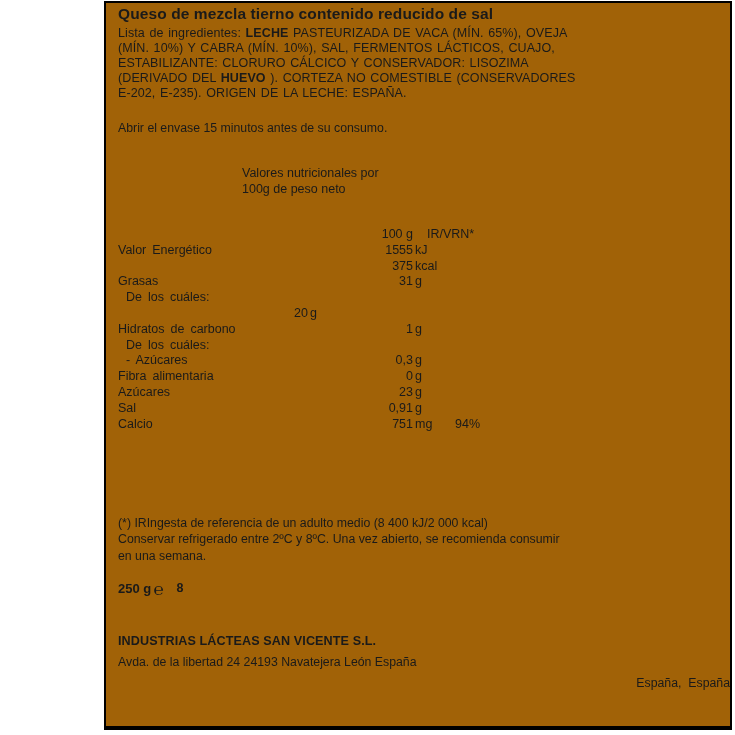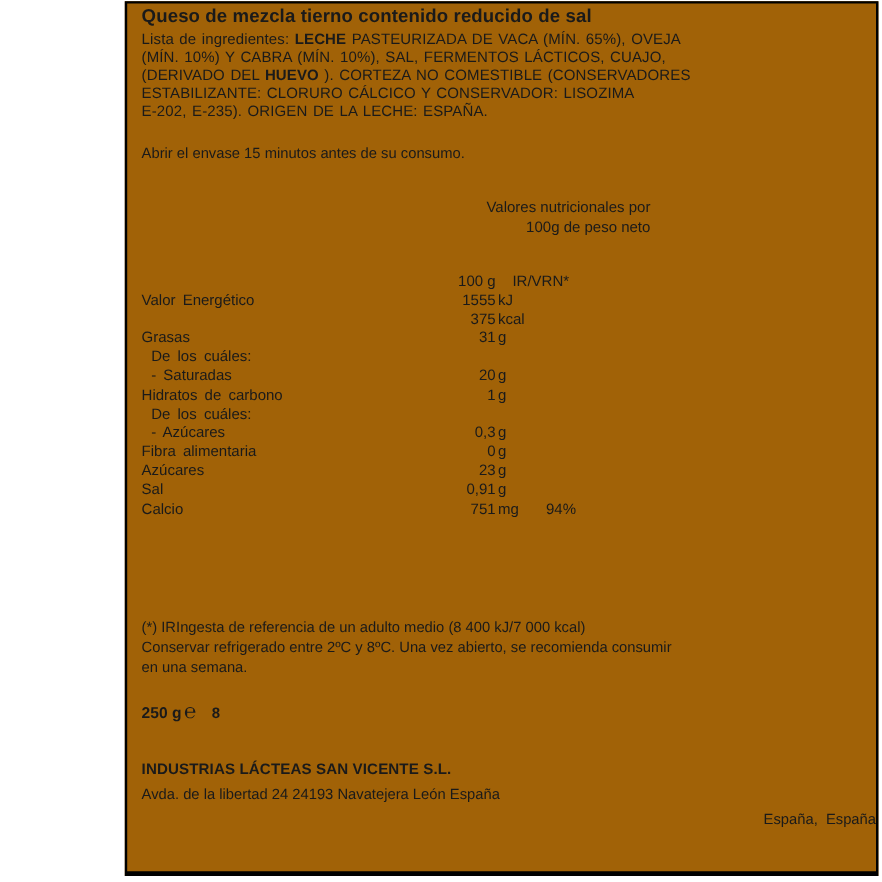--- a/index.html
+++ b/index.html
@@ -44,21 +44,21 @@
     margin-top: 20px;
     padding-left: 12px;
     font-size: 12.3px;
     line-height: 15px;
   }
 
   .nutri-heading {
     margin-top: 29px;
     margin-left: 136px;
     width: 300px;
-    text-align: right;
+    text-align: left;
     font-size: 12.5px;
     line-height: 16px;
   }
 
   .ntable { margin-top: 30px; padding-left: 12px; font-size: 12.5px; }
   .nrow {
     display: grid;
     grid-template-columns: 190px 105px 42px 24px;
     height: 15.8px;
     align-items: baseline;
@@ -84,21 +84,21 @@
     font-size: 12.3px;
     line-height: 16.5px;
     white-space: nowrap;
   }
 
   .weight {
     margin-top: 17px;
     padding-left: 12px;
     height: 20px;
     font-size: 13px; font-weight: bold;
-    display: flex; align-items: flex-end;
+    display: flex; align-items: flex-start;
   }
   .w-e { font-size: 17px; font-weight: normal; margin-left: 2px; line-height: 1; }
   .w-n { margin-left: 13px; font-size: 12.5px; }
 
   .company {
     margin-top: 30px;
     padding-left: 12px;
     font-size: 12.3px;
     line-height: 21px;
   }
@@ -109,22 +109,22 @@
 <body>
 
 <div class="page">
   <div class="label-box">
 
     <h1 class="title">Queso de mezcla tierno contenido reducido de sal</h1>
 
     <div class="ingredients">
         <div class="ing-line"><span>Lista de ingredientes: </span><span class="b">LECHE</span><span> PASTEURIZADA DE VACA (MÍN. 65%), OVEJA</span></div>
         <div class="ing-line"><span>(MÍN. 10%) Y CABRA (MÍN. 10%), SAL, FERMENTOS LÁCTICOS, CUAJO,</span></div>
+        <div class="ing-line"><span>ESTABILIZANTE: CLORURO CÁLCICO Y CONSERVADOR: LISOZIMA</span></div>
         <div class="ing-line"><span>(DERIVADO DEL </span><span class="b">HUEVO</span><span> ). CORTEZA NO COMESTIBLE (CONSERVADORES</span></div>
-        <div class="ing-line"><span>ESTABILIZANTE: CLORURO CÁLCICO Y CONSERVADOR: LISOZIMA</span></div>
         <div class="ing-line"><span>E-202, E-235). ORIGEN DE LA LECHE: ESPAÑA.</span></div>
       </div>
 
     <div class="open-notice">Abrir el envase 15 minutos antes de su consumo.</div>
 
     <div class="nutri-heading">
       <div>Valores nutricionales por</div>
       <div>100g de peso neto</div>
     </div>
 
@@ -153,21 +153,20 @@
             <span class="nunit">g</span>
             <span class="npct"></span>
           </div>
           <div class="nrow">
             <span class="nlab ind">De los cuáles:</span>
             <span class="nnum"></span>
             <span class="nunit"></span>
             <span class="npct"></span>
           </div>
           <div class="nrow">
-            <span class="nlab ind">- Saturadas</span>
             <span class="nnum">20</span>
             <span class="nunit">g</span>
             <span class="npct"></span>
           </div>
           <div class="nrow">
             <span class="nlab">Hidratos de carbono</span>
             <span class="nnum">1</span>
             <span class="nunit">g</span>
             <span class="npct"></span>
           </div>
@@ -203,21 +202,21 @@
           </div>
           <div class="nrow">
             <span class="nlab">Calcio</span>
             <span class="nnum">751</span>
             <span class="nunit">mg</span>
             <span class="npct">94%</span>
           </div>
         </div>
     </div>
 
-    <div class="footnote">(*) IRIngesta de referencia de un adulto medio (8 400 kJ/7 000 kcal)</div>
+    <div class="footnote">(*) IRIngesta de referencia de un adulto medio (8 400 kJ/2 000 kcal)</div>
 
     <div class="storage">
       <div>Conservar refrigerado entre 2ºC y 8ºC. Una vez abierto, se recomienda consumir</div>
       <div>en una semana.</div>
     </div>
 
     <div class="weight">
       <span class="w-amt">250 g</span>
       <span class="w-e">℮</span>
       <span class="w-n">8</span>

